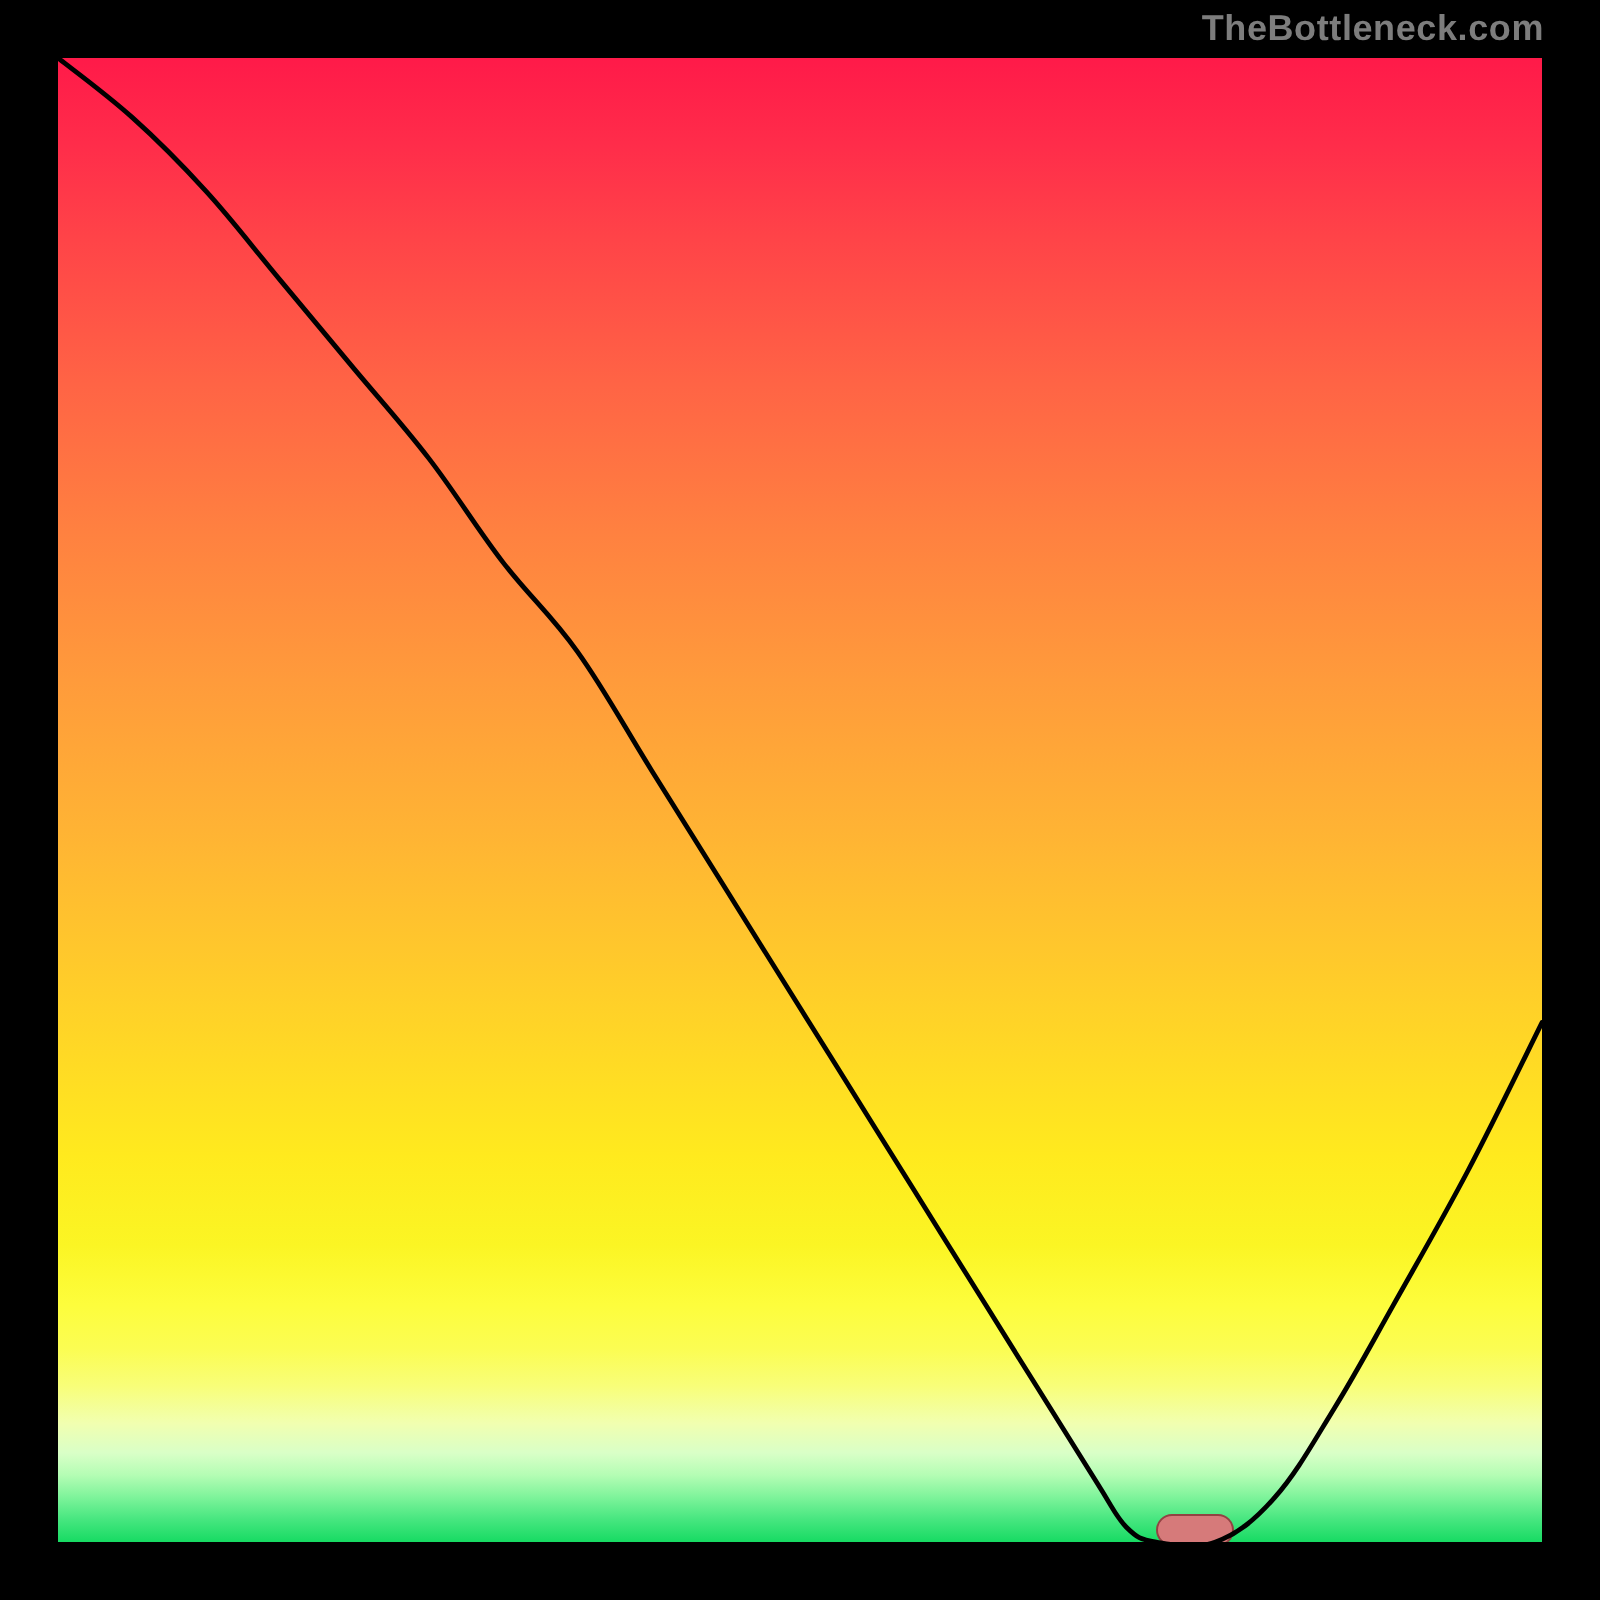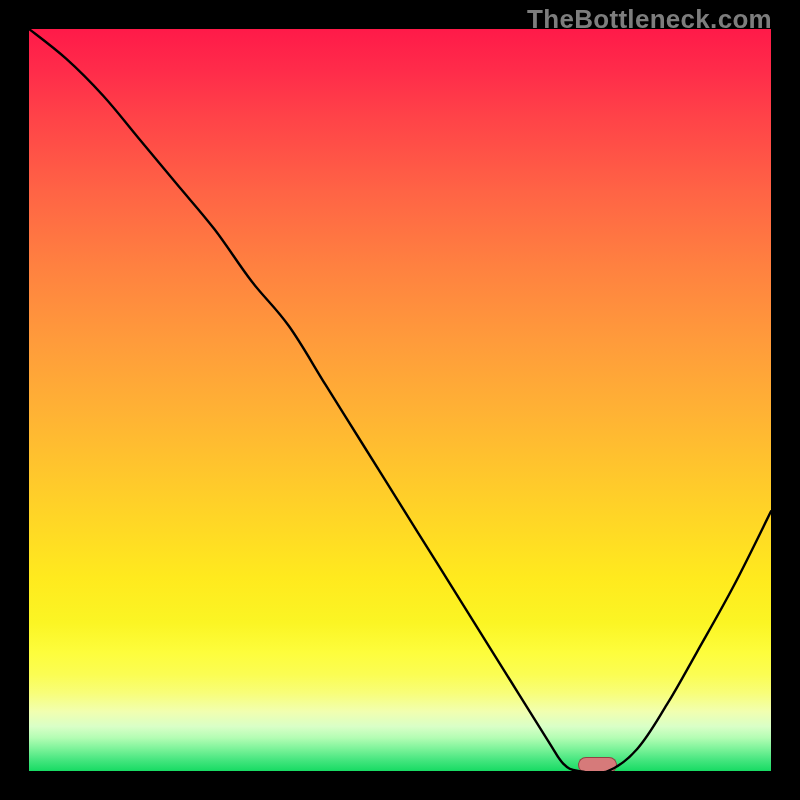--- a/index.html
+++ b/index.html
@@ -60,21 +60,21 @@
   }
   svg.curve {
     position: absolute;
     inset: 0;
   }
   .watermark {
     position: absolute;
     top: 4px;
     right: 28px;
     font-family: Arial, Helvetica, sans-serif;
-    font-size: 26px;
+    font-size: 18px;
     font-weight: 600;
     color: #7d7d7d;
     letter-spacing: 0.3px;
   }
 </style>
 </head>
 <body>
 
 <div class="frame">
   <div class="plot">

